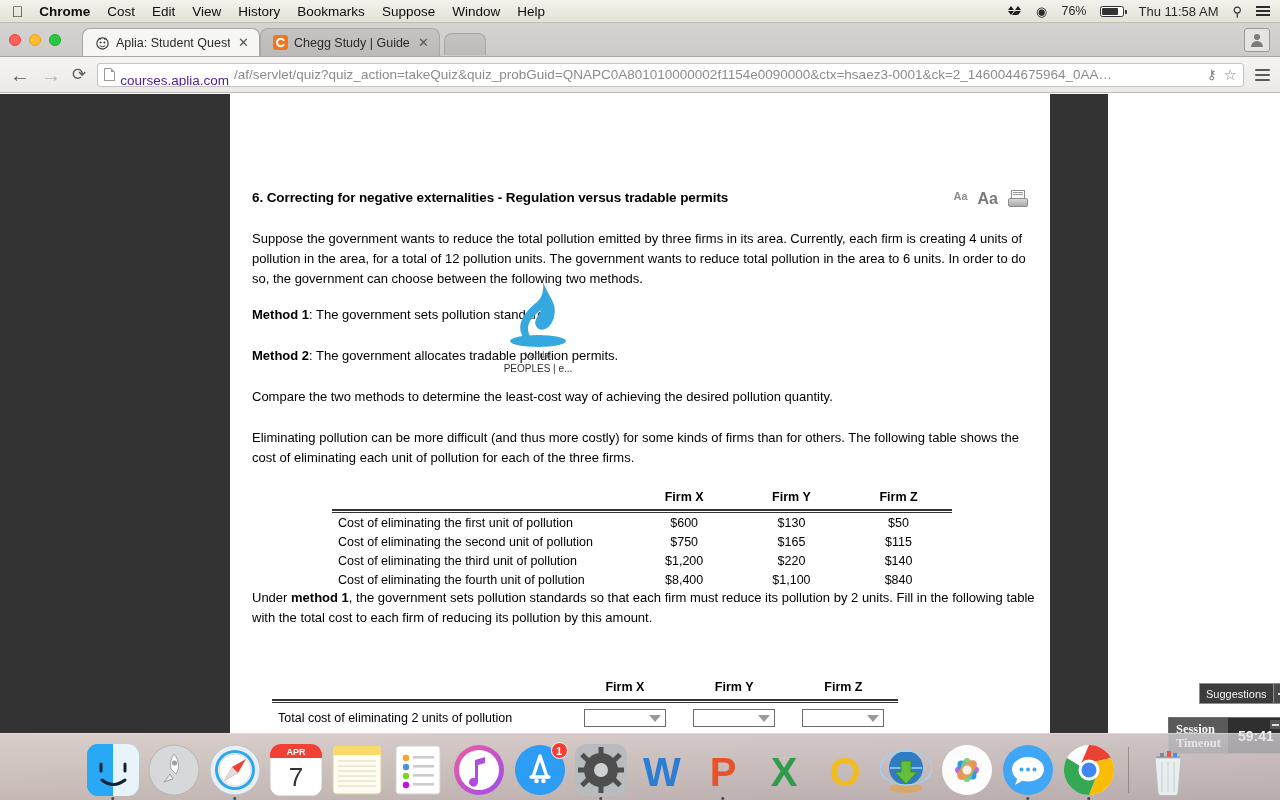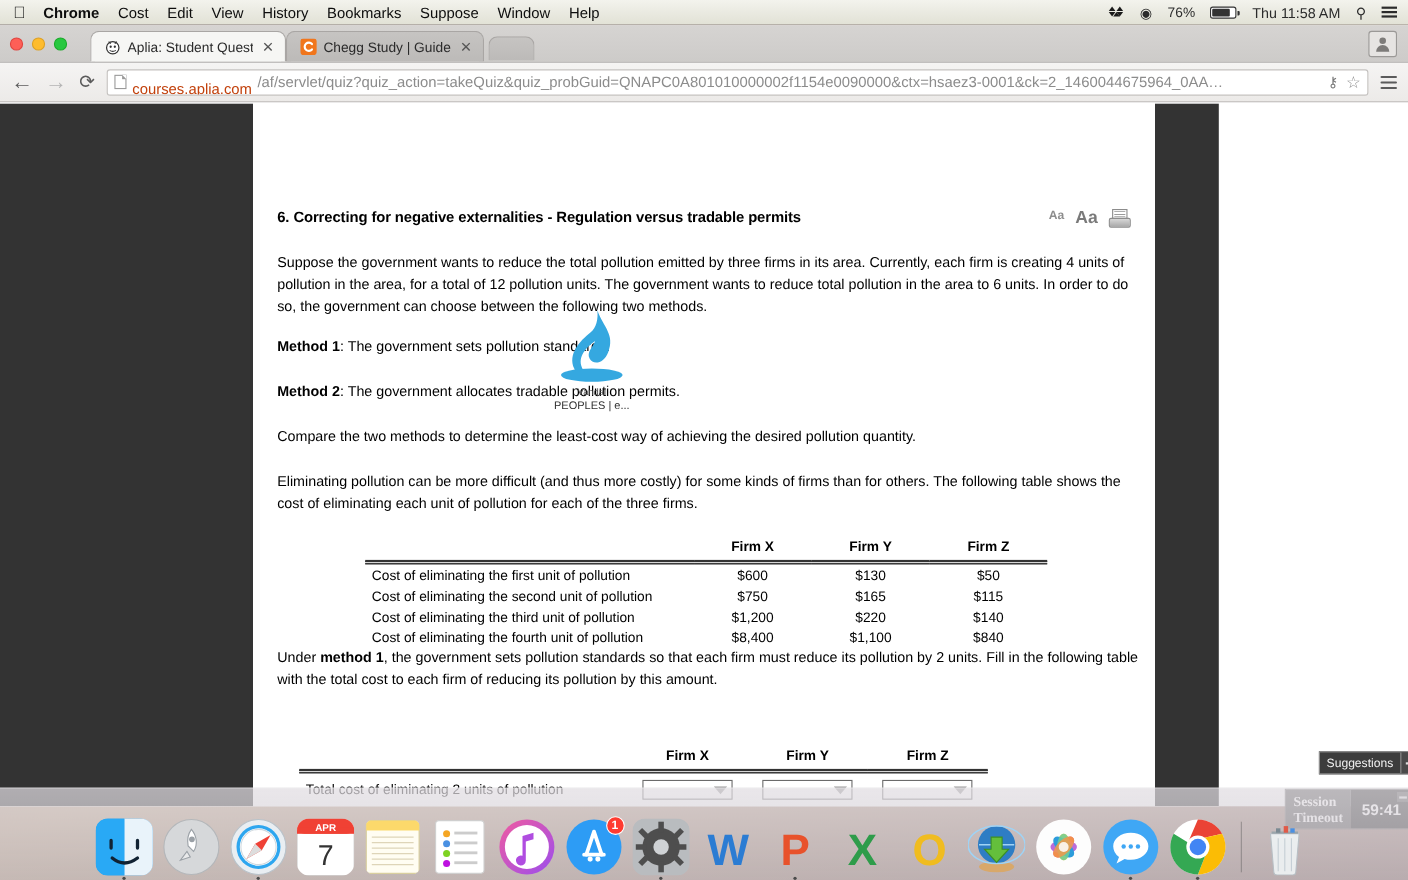--- a/index.html
+++ b/index.html
@@ -99,21 +99,21 @@
   .nav-ic.dim { color: #b4b4b4; }
   .reload { font-size: 17px; color: #5b5b5b; }
   .omnibox {
     flex: 1 1 auto; height: 24px; background: #fff;
     border: 1px solid #c5c2c0; border-radius: 3px;
     display: flex; align-items: center; padding: 0 6px; gap: 5px;
     font-size: 13.5px; color: #222; overflow: hidden; white-space: nowrap;
   }
   .page-ic { width: 11px; height: 13px; border: 1px solid #9a9a9a; background:#fff; position: relative; flex:0 0 auto;}
   .page-ic::after{content:"";position:absolute;right:-1px;top:-1px;border-width:0 4px 4px 0;border-style:solid;border-color:#fff #fff #9a9a9a #9a9a9a;}
-  .url-host { color: #c2410c; margin-top: 12px; }
+  .url-host { color: #4c1d95; margin-top: 12px; }
   .url-path { color: #8c8c8c; }
   .omni-right { margin-left: auto; display:flex; align-items:center; gap:7px; padding-left: 6px; }
   .key-ic { font-size: 13px; color:#777; transform: rotate(0deg); }
   .star-ic { font-size: 15px; color:#8b8b8b; }
   .hamb { width: 15px; cursor:pointer; }
   .hamb span { display:block; height: 2px; background: #5b5b5b; margin: 3px 0; border-radius:1px; }
 
   
   #viewport {
     position: absolute; top: 71px; left: 0; width: 1108px; height: 639px;
@@ -187,21 +187,21 @@
   #session-widget .lbl {
     background: #5a5a5a; color:#fff; font-family: "Liberation Serif", serif; font-weight: bold;
     font-size: 12.5px; line-height: 14px; padding: 4px 7px; display:flex; flex-direction:column; justify-content:center;
   }
   #session-widget .timerbox { background: #2f2f2f; color:#fff; font-weight:bold; font-size:14px;
     display:flex; align-items:center; justify-content:center; padding: 0 10px; position: relative; }
   #session-widget .min { position:absolute; right:2px; top:2px; width:12px; height:9px; background:#555; display:flex; align-items:center; justify-content:center;}
 
   
   #dock {
-    position: absolute; left: 0; bottom: 0; width: 1280px; height: 84px;
+    position: absolute; left: 0; bottom: 0; width: 1280px; height: 67px;
     background: linear-gradient(180deg, rgba(225,221,226,.72), rgba(200,196,203,.66));
     border-top: 1px solid rgba(255,255,255,.5);
     display: flex; align-items: flex-end; justify-content: center; gap: 9px;
     padding-bottom: 4px;
   }
   .dock-item { position: relative; width: 52px; height: 52px; }
   .dock-item .glyph { width: 52px; height: 52px; border-radius: 11px; overflow: hidden; position: relative; display:block; }
   .dot { position:absolute; bottom:-4px; left: 50%; transform: translateX(-50%); width: 3.5px; height:3.5px; border-radius:50%; background:#4a4a4a; }
   .badge { position:absolute; right:-2px; top:-2px; min-width:17px; height:17px; border-radius:9px; background:#ff3b30;
     color:#fff; font-size:11px; font-weight:bold; display:flex; align-items:center; justify-content:center; border:1.5px solid #fff; }

